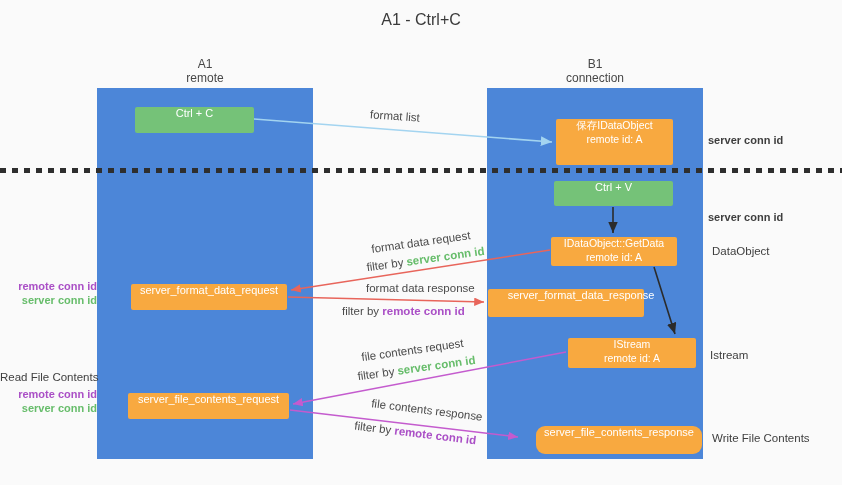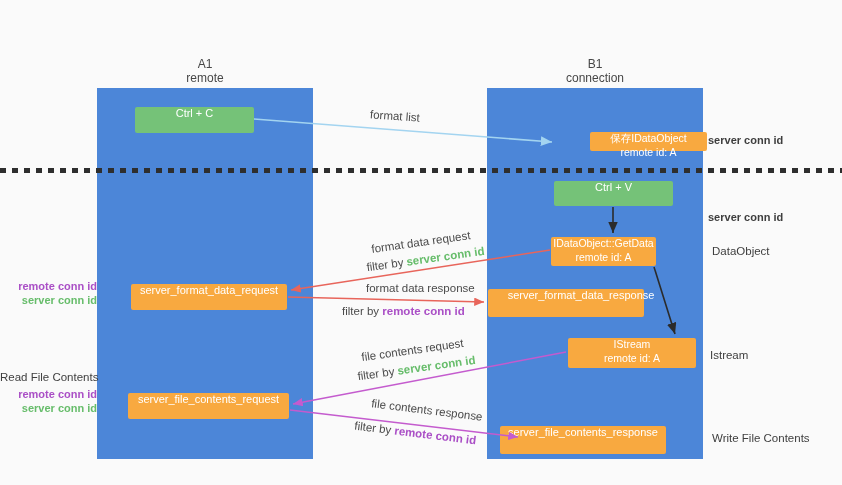--- a/index.html
+++ b/index.html
@@ -51,52 +51,53 @@
     z-index: 5; font-size: 11px; line-height: 14px; white-space: nowrap;
   }
   .side-group .plain { color: #3e3e3e; font-size: 11.5px; margin-bottom: 3px; }
 </style>
 </head>
 <body>
 
 <div class="canvas">
 
   <div class="title">
+    <div>A1 - Ctrl+C</div>
   </div>
 
   <div class="col-header" style="left:145px; top:57px;">
     <div>A1</div>
     <div>remote</div>
   </div>
   <div class="col-header" style="left:535px; top:57px;">
     <div>B1</div>
     <div>connection</div>
   </div>
 
   <div class="column" style="left:97px;"></div>
   <div class="column" style="left:487px;"></div>
 
   <div class="divider"></div>
 
   <div class="node green" style="left:135px; top:107px; width:119px; height:26px;">
     <span>Ctrl + C</span>
   </div>
 
-  <div class="node orange" style="left:556px; top:132px; width:117px; height:19px;margin-left:34px;">
+  <div class="node orange" style="left:556px; top:119px; width:117px; height:46px;">
     <div class="two-line">
       <div>保存IDataObject</div>
       <div>remote id: A</div>
     </div>
   </div>
 
   <div class="node green" style="left:554px; top:181px; width:119px; height:25px;">
     <span>Ctrl + V</span>
   </div>
 
-  <div class="node orange" style="left:551px; top:237px; width:105px; height:29px;">
+  <div class="node orange" style="left:551px; top:237px; width:126px; height:29px;">
     <div class="two-line">
       <div>IDataObject::GetData</div>
       <div>remote id: A</div>
     </div>
   </div>
 
   <div class="node orange" style="left:131px; top:278px; width:156px; height:26px;margin-top:6px;">
     <span>server_format_data_request</span>
   </div>
 
@@ -108,21 +109,21 @@
     <div class="two-line">
       <div>IStream</div>
       <div>remote id: A</div>
     </div>
   </div>
 
   <div class="node orange" style="left:128px; top:393px; width:161px; height:26px;">
     <span>server_file_contents_request</span>
   </div>
 
-  <div class="node orange" style="left:500px; top:426px; width:166px; height:28px;">
+  <div class="node orange" style="left:536px; top:426px; width:166px; height:28px;border-radius:9px;">
     <span>server_file_contents_response</span>
   </div>
 
   <svg class="arrows" width="842" height="485" viewBox="0 0 842 485">
     <defs>
       <marker id="m-blue" markerWidth="8" markerHeight="7" refX="7" refY="3" orient="auto">
         <path d="M0,0 L7,3 L0,6 Z" fill="#a3d4f0"></path>
       </marker>
       <marker id="m-black" markerWidth="8" markerHeight="7" refX="7" refY="3" orient="auto">
         <path d="M0,0 L7,3 L0,6 Z" fill="#2b2b2b"></path>

